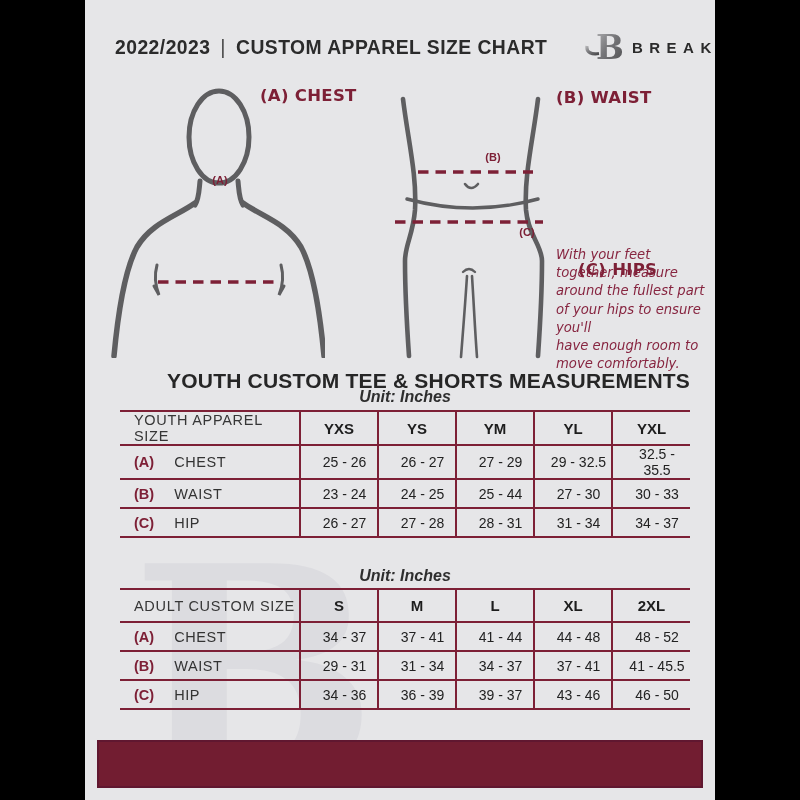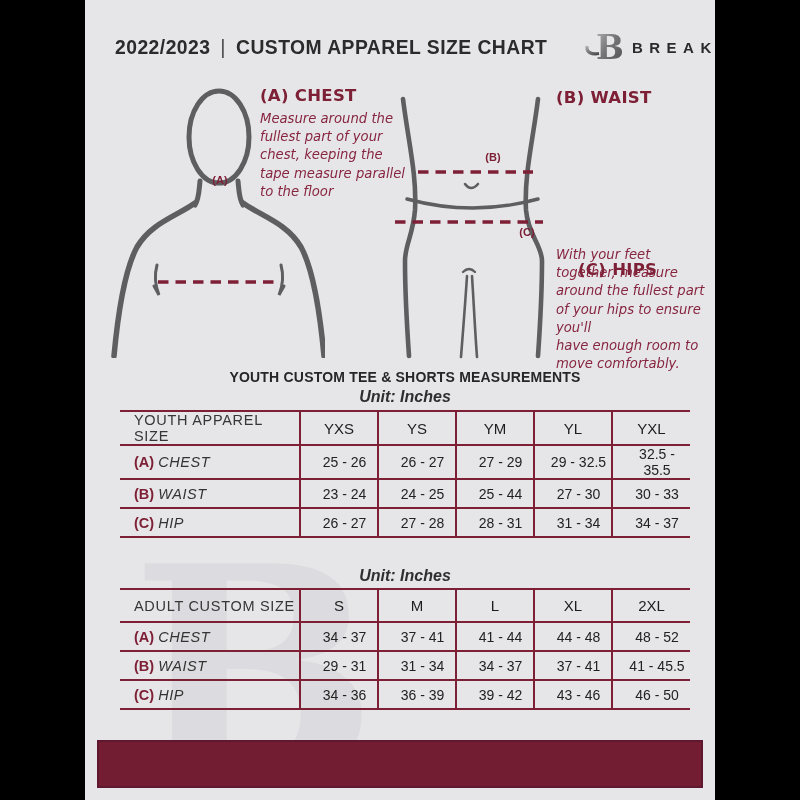--- a/index.html
+++ b/index.html
@@ -61,52 +61,52 @@
     font-style:italic;font-weight:500;font-size:13.2px;line-height:1.38;
     color:var(--guide-text);white-space:pre-line;
   }
   .marker{
     position:absolute;width:34px;text-align:center;
     font-weight:700;font-size:11px;color:var(--maroon);
   }
   .fig{position:absolute;}
   
   .tbl-title{
-    position:absolute;left:35px;width:570px;text-align:center;
-    font-weight:700;font-size:14px;color:#262626;letter-spacing:.2px;
+    position:absolute;left:35px;width:570px;text-align:right;
+    font-weight:700;font-size:21px;color:#262626;letter-spacing:.2px;
   }
   .tbl-unit{
     position:absolute;left:35px;width:570px;text-align:center;
     font-style:italic;font-weight:600;font-size:16px;color:#2e2e2e;
   }
   
   table.size-table{
     position:absolute;left:35px;width:570px;
     border-collapse:collapse;table-layout:fixed;
     border-top:2px solid var(--maroon);
     border-bottom:2px solid var(--maroon);
   }
   .size-table col.c0{width:180px;}
   .size-table col.cn{width:78px;}
   .size-table th,.size-table td{
     border-left:2px solid var(--maroon);
     text-align:center;vertical-align:middle;padding:0;
   }
   .size-table th:first-child,.size-table td:first-child{border-left:none;text-align:left;padding-left:14px;}
   .size-table thead th{
-    height:33px;font-weight:400;font-size:15px;color:#1d1d1d;
+    height:33px;font-weight:700;font-size:15px;color:#1d1d1d;
     border-bottom:2px solid var(--maroon);
   }
   .size-table thead th:first-child{
     font-weight:400;font-size:14.5px;letter-spacing:.7px;color:#363636;margin-top:32px;
   }
   .size-table tbody td{height:29px;border-top:2px solid var(--maroon);font-size:14px;color:#222;padding-left:11px;}
   .size-table tbody tr:first-child td{border-top:none;}
   .key{color:var(--maroon);font-weight:700;font-size:14.5px;}
-  .rowlabel{color:#333;font-size:14.5px;letter-spacing:.6px;margin-left:4px;font-style:italic;}
+  .rowlabel{color:#333;font-size:14.5px;letter-spacing:.6px;margin-left:20px;}
   
   .footer{
     position:absolute;left:12px;top:740px;width:606px;height:48px;
     background:var(--maroon-fill);border:2px solid var(--maroon-dark);
     z-index:3;
   }
 </style>
 </head>
 <body>
 
@@ -161,21 +161,20 @@
         <path d="M82,181 C80,212 78,236 76,262" stroke-width="2.6"></path>
         <path d="M87,181 C89,212 90,236 92,262" stroke-width="2.6"></path>
       </g>
       <line x1="33" y1="77" x2="148" y2="77" stroke="var(--maroon)" stroke-width="3.4" stroke-dasharray="10.5 7"></line>
       <line x1="10" y1="127" x2="158" y2="127" stroke="var(--maroon)" stroke-width="3.4" stroke-dasharray="10.5 7"></line>
     </svg>
     <span class="marker" style="left:391px;top:151px;">(B)</span>
     <span class="marker" style="left:425px;top:226px;">(C)</span>
 
     <div class="g-head" style="left:175px;top:86px;">(A) CHEST</div>
-    <div class="g-body" style="left:175px;top:110px;width:152px;">Measure around the fullest part of your chest, keeping the tape measure parallel to the floor</div>
 
     <div class="g-head" style="left:471px;top:88px;">(B) WAIST</div>
 
     <div class="g-head" style="left:493px;top:220px;margin-top:40px;">(C) HIPS</div>
     <div class="g-body" style="left:471px;top:246px;width:158px;">With your feet together, measure around the fullest part of your hips to ensure you'll
 have enough room to move comfortably.</div>
 
     <div class="tbl-title" style="top:369px;">YOUTH CUSTOM TEE &amp; SHORTS MEASUREMENTS</div>
     <div class="tbl-unit" style="top:388px;">Unit: Inches</div>
 
@@ -261,21 +260,21 @@
           <td>29 - 31</td>
           <td>31 - 34</td>
           <td>34 - 37</td>
           <td>37 - 41</td>
           <td>41 - 45.5</td>
         </tr>
         <tr>
           <td><span class="key">(C)</span><span class="rowlabel">HIP</span></td>
           <td>34 - 36</td>
           <td>36 - 39</td>
-          <td>39 - 42</td>
+          <td>39 - 37</td>
           <td>43 - 46</td>
           <td>46 - 50</td>
         </tr>
       </tbody>
     </table>
 
   </div>
 
   <div class="footer"></div>
 </div>

